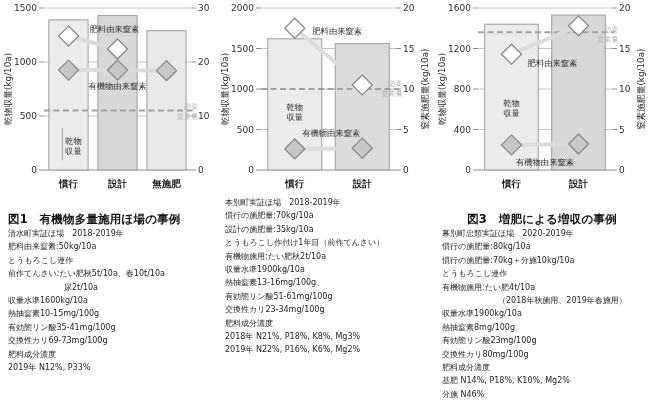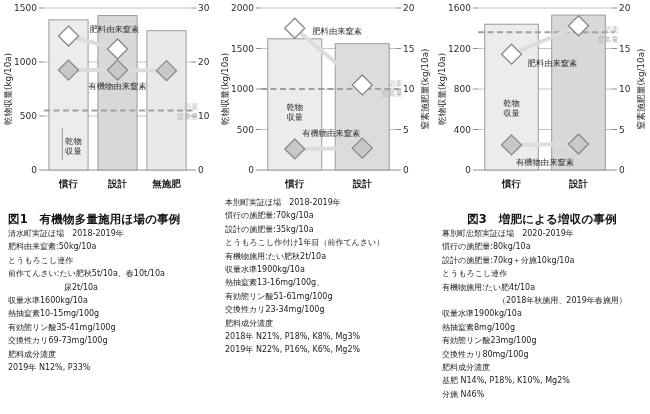--- a/index.html
+++ b/index.html
@@ -241,21 +241,21 @@
             <text x="144.5" y="187" text-anchor="middle" font-size="9.5" font-weight="600" fill="#1a1a1a">設計</text>
           </g>
           <text transform="rotate(-90 11 89)" x="11" y="89" text-anchor="middle" font-size="8.8" fill="#1a1a1a">乾物収量(kg/10a)</text>
           <text transform="rotate(-90 210 89)" x="210" y="89" text-anchor="middle" font-size="8.8" fill="#1a1a1a">窒素施肥量(kg/10a)</text>
         </svg>
     </div>
     <div class="cap">図3　増肥による増収の事例</div>
     <div class="notes">
         <div class="note-line">幕別町忠類実証ほ場　2020-2019年</div>
         <div class="note-line">慣行の施肥量:80kg/10a</div>
-        <div class="note-line">設計の施肥量:70kg＋分施10kg/10a</div>
+        <div class="note-line">慣行の施肥量:70kg＋分施10kg/10a</div>
         <div class="note-line">とうもろこし連作</div>
         <div class="note-line">有機物施用:たい肥4t/10a</div>
         <div class="note-line indent">（2018年秋施用、2019年春施用）</div>
         <div class="note-line">収量水準1900kg/10a</div>
         <div class="note-line">熱抽窒素8mg/100g</div>
         <div class="note-line">有効態リン酸23mg/100g</div>
         <div class="note-line">交換性カリ80mg/100g</div>
         <div class="note-line">肥料成分濃度</div>
         <div class="note-line">基肥 N14%, P18%, K10%, Mg2%</div>
         <div class="note-line">分施 N46%</div>

